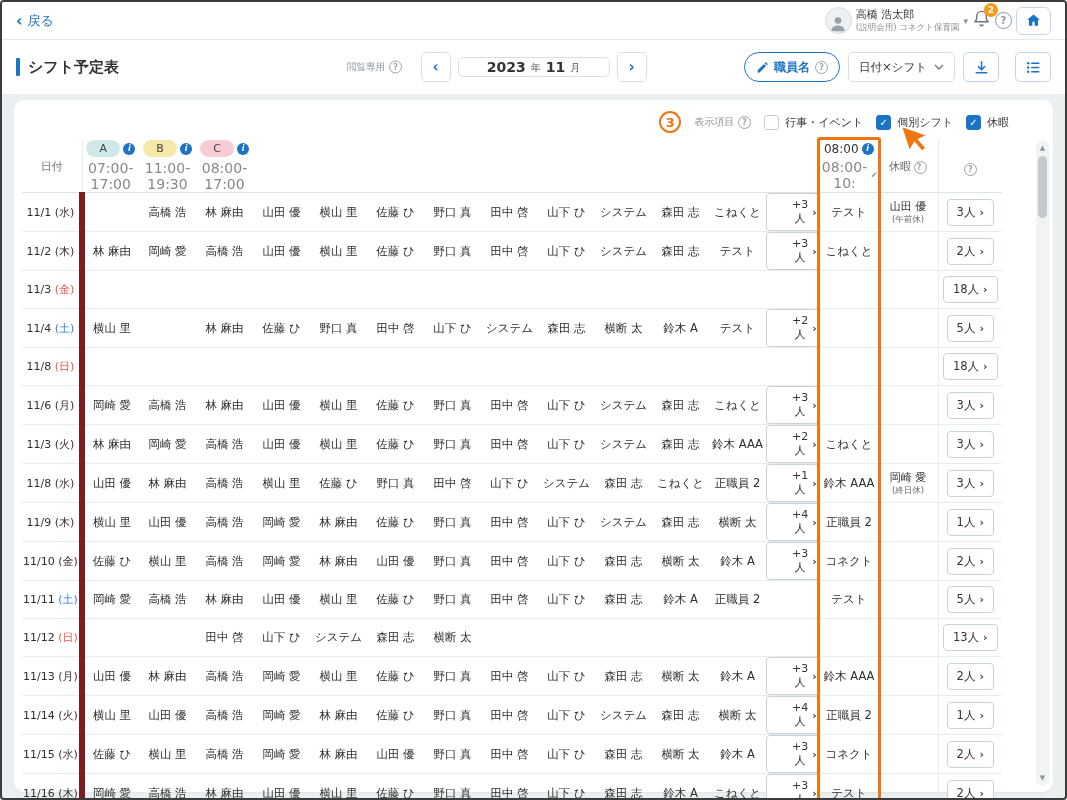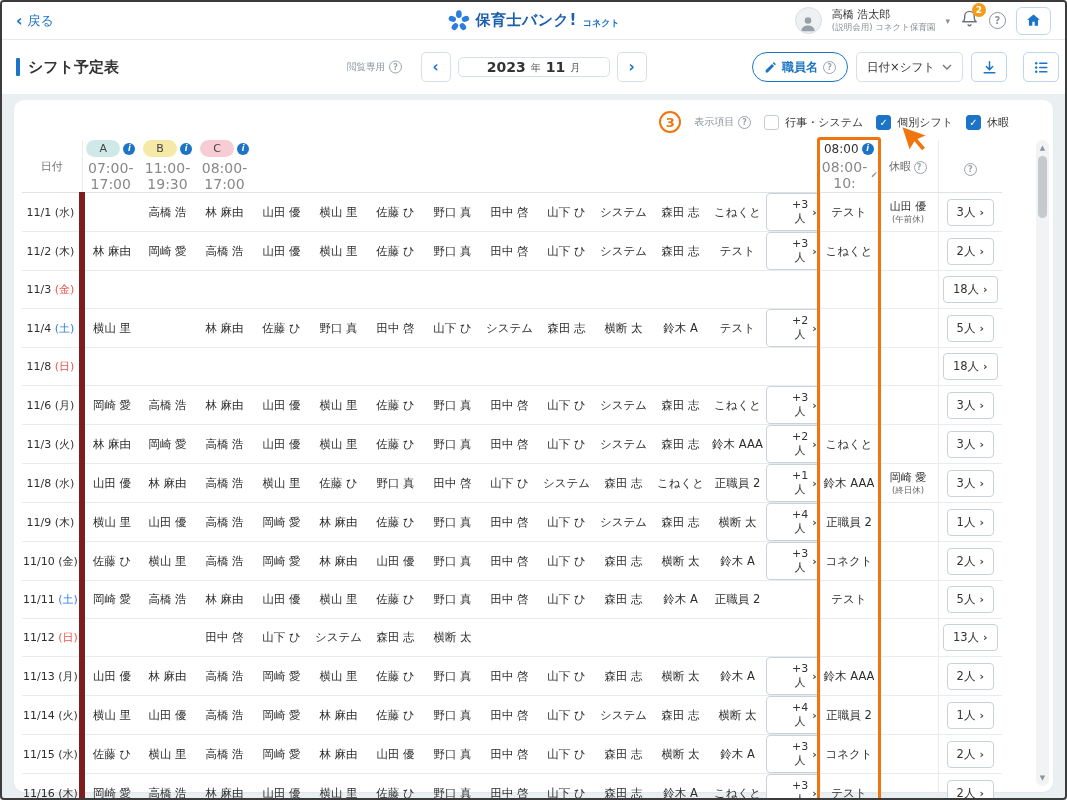--- a/index.html
+++ b/index.html
@@ -14,21 +14,21 @@
   
   .topbar { height: 38px; background: #fff; display: flex; align-items: center;
             padding: 0 14px; position: relative; border-bottom: 1px solid #e9e9e9; }
   .back { display: flex; align-items: center; gap: 5px; color: #1b74c5; font-size: 13px; cursor: pointer; }
   .backchev { font-size: 16px; font-weight: bold; line-height: 1; }
   .logo { position: absolute; left: 50%; transform: translateX(-50%);
           display: flex; align-items: center; gap: 6px; }
   .flower { width: 22px; height: 22px; }
   .logo-main { color: #1b5fae; font-weight: bold; font-size: 15px; letter-spacing: .5px; }
   .logo-sub { color: #1b74c5; font-size: 9px; font-weight: bold; margin-top: 5px; }
-  .userarea { margin-left: auto; display: flex; align-items: center; gap: 10px; }
+  .userarea { margin-left: auto; display: flex; align-items: center; gap: 4px; }
   .avatar { width: 27px; height: 27px; border-radius: 50%; background: #eef1f3;
             border: 1px solid #d7dde1; overflow: hidden; display: flex; align-items: flex-end; justify-content: center; }
   .avatar svg { width: 20px; height: 20px; }
   .ublock { line-height: 1.3; cursor: pointer; }
   .uname { font-size: 11px; color: #333; }
   .uorg { font-size: 8.5px; color: #8a8f94; }
   .ucaret { font-size: 9px; color: #8a8f94; cursor: pointer; }
   .bellwrap { position: relative; cursor: pointer; }
   .bell { width: 19px; height: 19px; }
   .nbadge { position: absolute; top: -6px; right: -7px; min-width: 14px; height: 14px;
@@ -54,21 +54,21 @@
   .mnav { position: absolute; left: 50%; transform: translateX(-50%);
           display: flex; align-items: center; gap: 7px; }
   button { font-family: inherit; cursor: pointer; }
   .navbtn { width: 30px; height: 30px; background: #fff; border: 1px solid #d9e0e5; border-radius: 5px;
             color: #1b74c5; font-size: 15px; font-weight: bold;
             display: flex; align-items: center; justify-content: center; }
   .datebox { width: 152px; height: 20px; border: 1px solid #d9e0e5; border-radius: 5px; background: #fff;
              display: flex; align-items: center; justify-content: center; gap: 5px; cursor: pointer; }
   .dnum { font-size: 14px; color: #333; font-weight: bold; }
   .dunit { font-size: 10px; color: #555; margin-top: 2px; }
-  .rightctl { position: absolute; right: 6px; top: 50%; transform: translateY(-50%);
+  .rightctl { position: absolute; right: 14px; top: 50%; transform: translateY(-50%);
               display: flex; align-items: center; gap: 8px; }
   .staffbtn { height: 30px; border: 1.5px solid #1b74c5; border-radius: 15px; background: #fff;
               color: #1b74c5; font-size: 12px; font-weight: bold;
               display: flex; align-items: center; gap: 5px; padding: 0 11px; }
   .pencil { width: 13px; height: 13px; }
   .viewdd { height: 30px; border: 1px solid #d9e0e5; border-radius: 5px; background: #fff;
             font-size: 11.5px; color: #333; display: flex; align-items: center; gap: 7px; padding: 0 10px; }
   .ddcaret { width: 10px; height: 6px; }
   .iconbtn { width: 36px; height: 30px; border: 1px solid #bcd7ef; border-radius: 5px; background: #fff;
              display: flex; align-items: center; justify-content: center; }
@@ -144,34 +144,20 @@
 <body>
 
 <div class="frame">
 
   <header class="topbar">
     <div class="back">
       <span class="backchev">‹</span>
       <span>戻る</span>
     </div>
 
-    <div class="logo">
-      <svg class="flower" viewBox="0 0 24 24">
-        <g fill="#2b7de0">
-          <ellipse cx="12" cy="4.5" rx="3.1" ry="4.1"></ellipse>
-          <ellipse cx="12" cy="4.5" rx="3.1" ry="4.1" transform="rotate(72 12 12)"></ellipse>
-          <ellipse cx="12" cy="4.5" rx="3.1" ry="4.1" transform="rotate(144 12 12)"></ellipse>
-          <ellipse cx="12" cy="4.5" rx="3.1" ry="4.1" transform="rotate(216 12 12)"></ellipse>
-          <ellipse cx="12" cy="4.5" rx="3.1" ry="4.1" transform="rotate(288 12 12)"></ellipse>
-        </g>
-        <circle cx="12" cy="12" r="2.6" fill="#fff"></circle>
-      </svg>
-      <span class="logo-main">保育士バンク!</span>
-      <span class="logo-sub">コネクト</span>
-    </div>
 
     <div class="userarea">
       <div class="avatar">
         <svg viewBox="0 0 24 24" fill="#97a1a8">
           <circle cx="12" cy="9" r="4"></circle>
             <path d="M4 22c0-4.5 3.6-7 8-7s8 2.5 8 7z"></path>
         </svg>
       </div>
       <div class="ublock">
         <div class="uname">高橋 浩太郎</div>
@@ -263,21 +249,21 @@
     <div class="filterrow">
       <span class="annot-num">3</span>
       <span class="displbl">
         <span>表示項目</span>
         <span class="help-dot">
             <span>?</span>
           </span>
       </span>
       <label class="chk">
         <span class="box"></span>
-        <span>行事・システム</span>
+        <span>行事・イベント</span>
       </label>
       <label class="chk">
         <span class="box on">
             <span>✓</span>
           </span>
         <span>個別シフト</span>
       </label>
       <label class="chk">
         <span class="box on">
             <span>✓</span>

